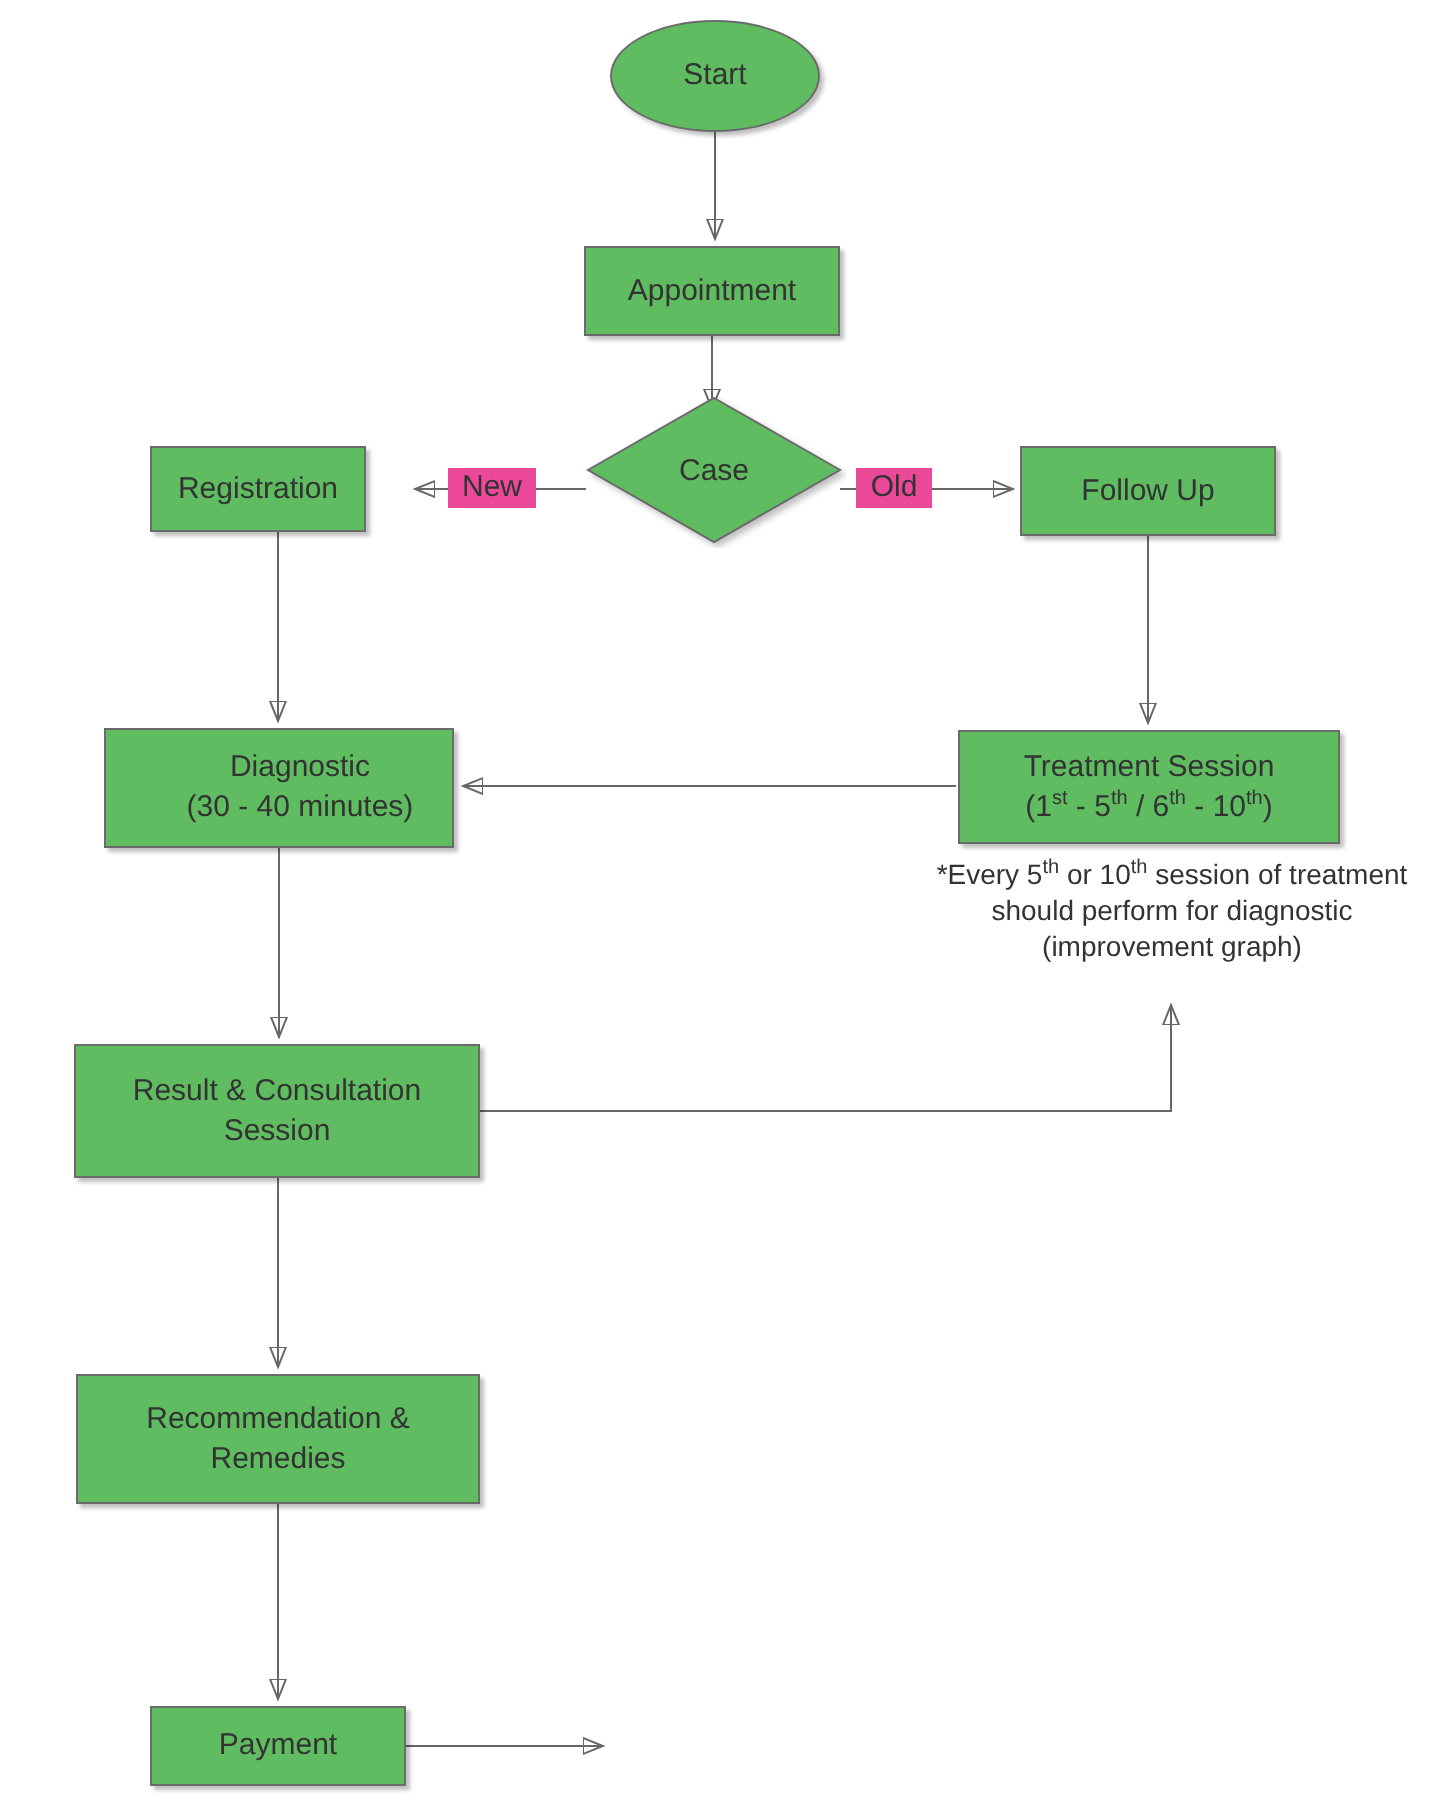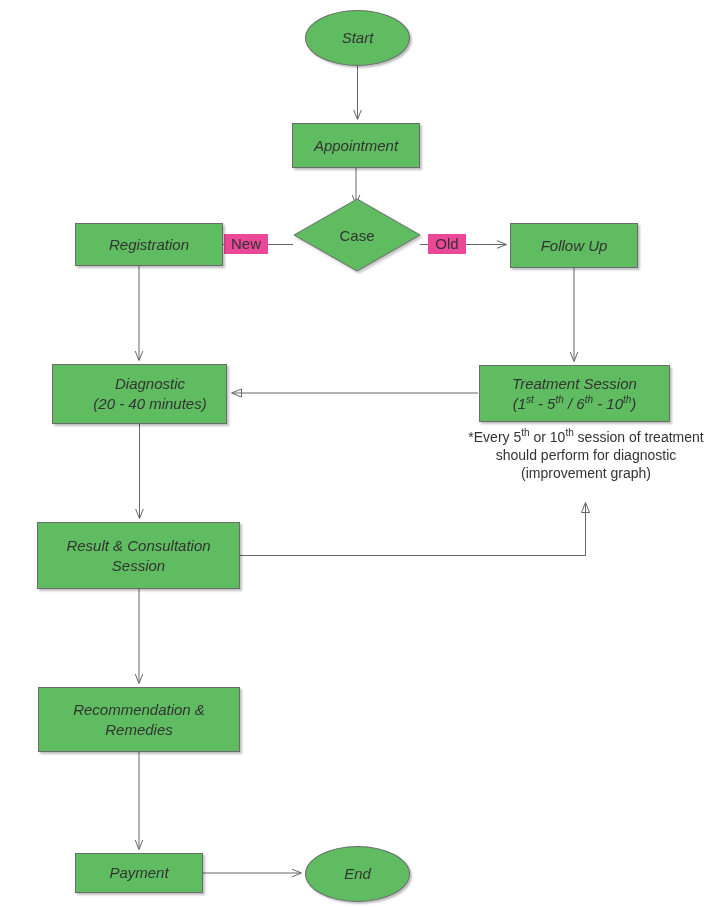--- a/index.html
+++ b/index.html
@@ -21,21 +21,20 @@
     border: 1px solid #6b6b6b;
     box-shadow: 2px 2px 2px rgba(0,0,0,0.25);
     display: flex;
     flex-direction: column;
     align-items: center;
     justify-content: center;
     text-align: center;
     font-size: 15px;
     line-height: 20px;
     box-sizing: border-box;
-    font-style: italic;
   }
   .ellipse { border-radius: 50%; }
 
   .diamond-wrap { position: absolute; display: flex; align-items: center; justify-content: center; }
   .diamond-wrap svg { position: absolute; left: 0; top: 0; }
   .diamond-label { position: relative; font-size: 15px; }
 
   .edge-label {
     position: absolute;
     background: #ec4899;
@@ -93,31 +92,31 @@
   <div class="diamond-wrap" style="left:291px; top:196px; width:132px; height:78px;">
     <svg width="132" height="78">
       <polygon points="66,3 129,39 66,75 3,39" fill="#5fbc60" stroke="#6b6b6b" stroke-width="1" style="filter: drop-shadow(2px 2px 1.5px rgba(0,0,0,0.25));"></polygon>
     </svg>
     <span class="diamond-label">Case</span>
   </div>
 
   <div class="edge-label" style="left:224px; top:234px; width:42px;">New</div>
   <div class="edge-label" style="left:428px; top:234px; width:36px;">Old</div>
 
-  <div class="node" style="left:75px; top:223px; width:148px; height:43px;justify-content:center;">
+  <div class="node" style="left:75px; top:223px; width:108px; height:43px;justify-content:center;">
     <span>Registration</span>
   </div>
 
   <div class="node" style="left:510px; top:223px; width:128px; height:45px;">
     <span>Follow Up</span>
   </div>
 
   <div class="node" style="left:52px; top:364px; width:175px; height:60px;padding-left:21px;">
     <div>Diagnostic</div>
-    <div>(20 - 40 minutes)</div>
+    <div>(30 - 40 minutes)</div>
   </div>
 
   <div class="node" style="left:479px; top:365px; width:191px; height:57px;">
     <div>Treatment Session</div>
     <div>
       <span>(1</span><sup>st</sup><span> - 5</span><sup>th</sup><span> / 6</span><sup>th</sup><span> - 10</span><sup>th</sup><span>)</span>
     </div>
   </div>
 
   <div class="note">
@@ -135,17 +134,14 @@
 
   <div class="node" style="left:38px; top:687px; width:202px; height:65px;">
     <div>Recommendation &amp;</div>
     <div>Remedies</div>
   </div>
 
   <div class="node" style="left:75px; top:853px; width:128px; height:40px;">
     <span>Payment</span>
   </div>
 
-  <div class="node ellipse" style="left:305px; top:846px; width:105px; height:56px;">
-    <span>End</span>
-  </div>
 
 </div>
 
 </body></html>

